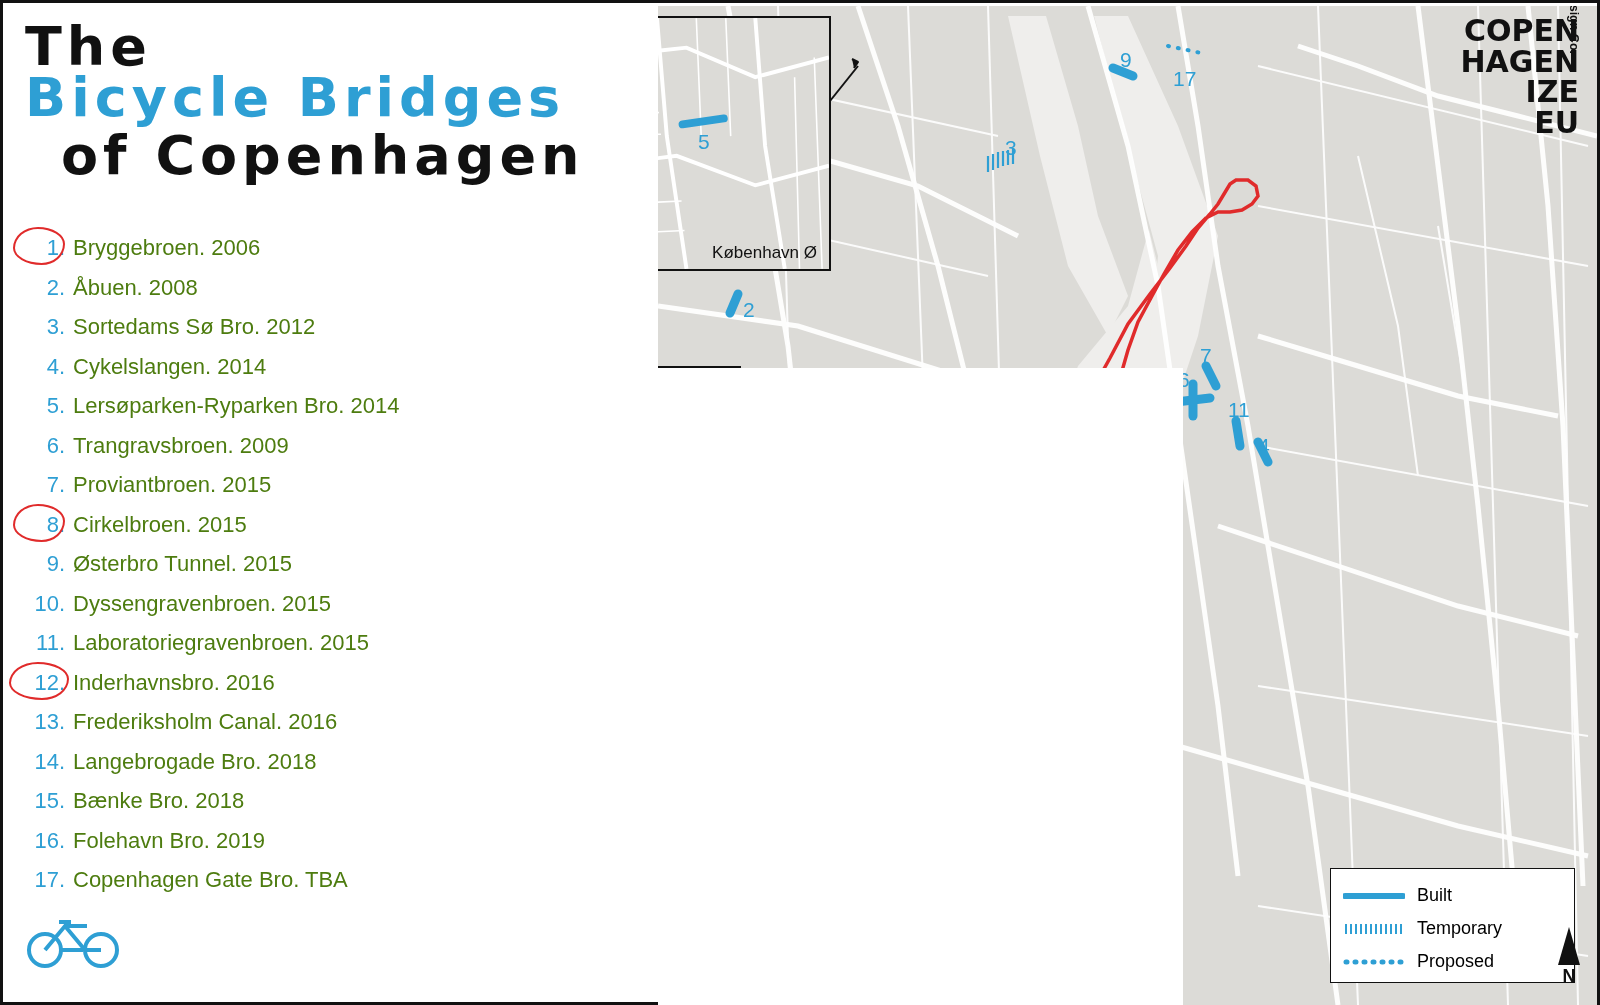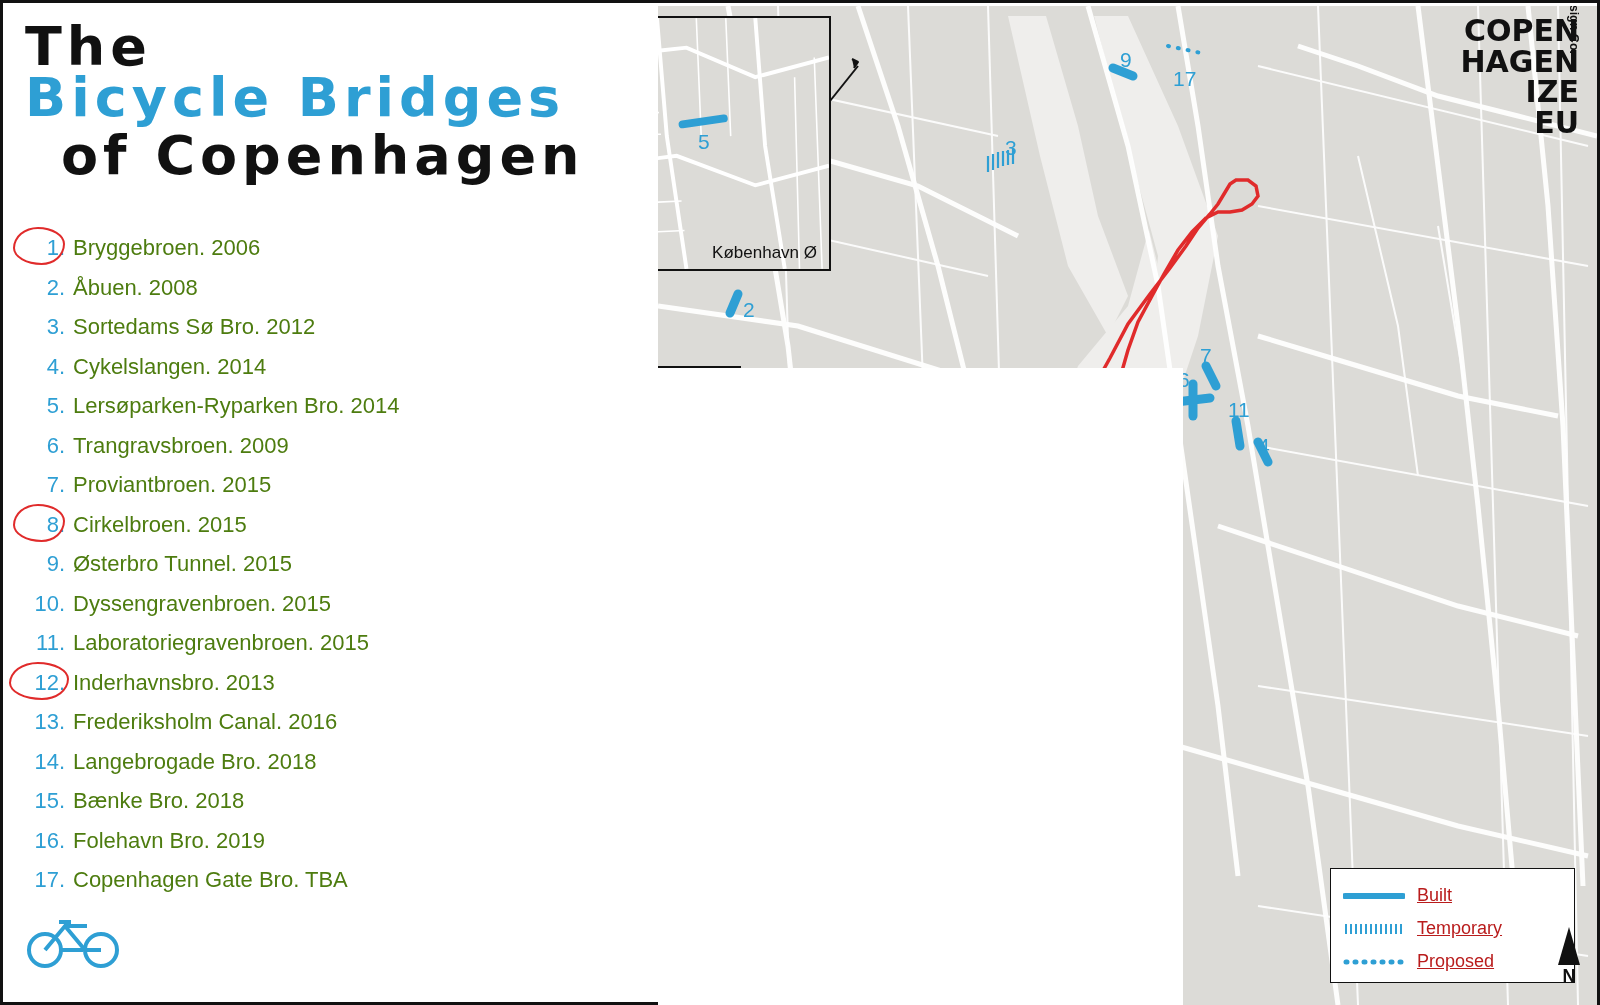--- a/index.html
+++ b/index.html
@@ -37,21 +37,21 @@
   .inset-label{position:absolute;bottom:6px;right:12px;font-size:17px;color:#111;margin-left:31px;}
   .inset-label.left{left:12px;right:auto;}
 
   
   .mlab{position:absolute;color:#2e9fd4;font-size:21px;font-weight:400;}
 
   
   .legend{position:absolute;right:22px;bottom:22px;width:245px;height:115px;background:#fff;border:1.5px solid #111;box-sizing:border-box;padding:10px 12px;}
   .lrow{display:flex;align-items:center;height:33px;}
   .lkey{width:62px;height:14px;margin-right:12px;position:relative;}
-  .ltxt{font-size:18px;color:#b91c1c;text-decoration:underline;}
+  .ltxt{font-size:18px;color:#000000;}
   .compass{position:absolute;right:10px;bottom:18px;width:36px;text-align:center;}
   .comp-tri{width:0;height:0;border-left:11px solid transparent;border-right:11px solid transparent;border-bottom:38px solid #111;margin:0 auto;}
   .comp-n{font-size:18px;font-weight:bold;color:#111;margin-top:1px;}
 
   
   .logo{position:absolute;right:18px;top:10px;text-align:right;}
   .logo .lt{font-family:"DejaVu Sans","Liberation Sans",sans-serif;font-weight:bold;font-size:30px;line-height:1.02;color:#111;letter-spacing:0px;}
   .logo-vert{position:absolute;right:-2px;top:38px;transform:rotate(90deg);transform-origin:right top;font-size:12.5px;font-weight:bold;color:#111;white-space:nowrap;}
 </style>
 </head>
@@ -107,21 +107,21 @@
         <div class="row">
           <div class="num">10.</div>
           <div class="nm">Dyssengravenbroen. 2015</div>
         </div>
         <div class="row">
           <div class="num">11.</div>
           <div class="nm">Laboratoriegravenbroen. 2015</div>
         </div>
         <div class="row">
           <div class="num">12.<span class="circle wide"></span></div>
-          <div class="nm">Inderhavnsbro. 2013</div>
+          <div class="nm">Inderhavnsbro. 2016</div>
         </div>
         <div class="row">
           <div class="num">13.</div>
           <div class="nm">Frederiksholm Canal. 2016</div>
         </div>
         <div class="row">
           <div class="num">14.</div>
           <div class="nm">Langebrogade Bro. 2018</div>
         </div>
         <div class="row">

